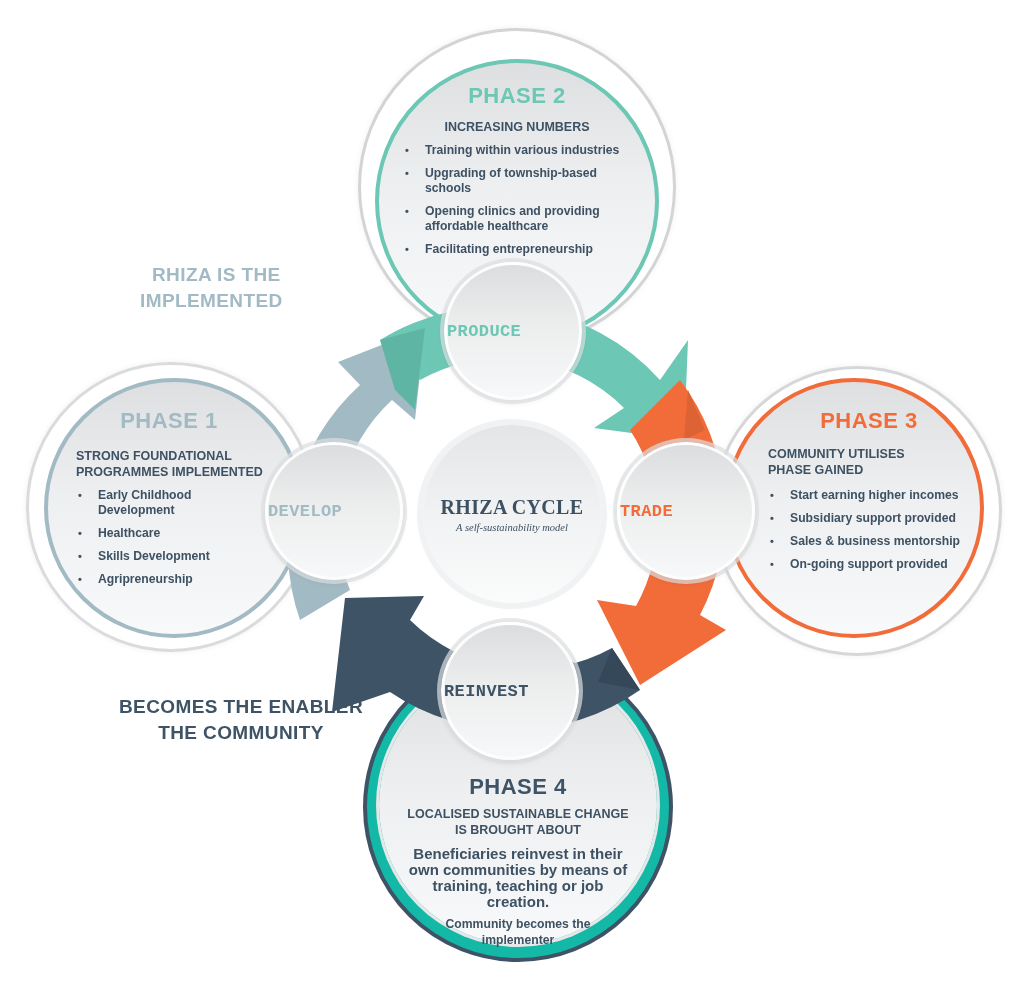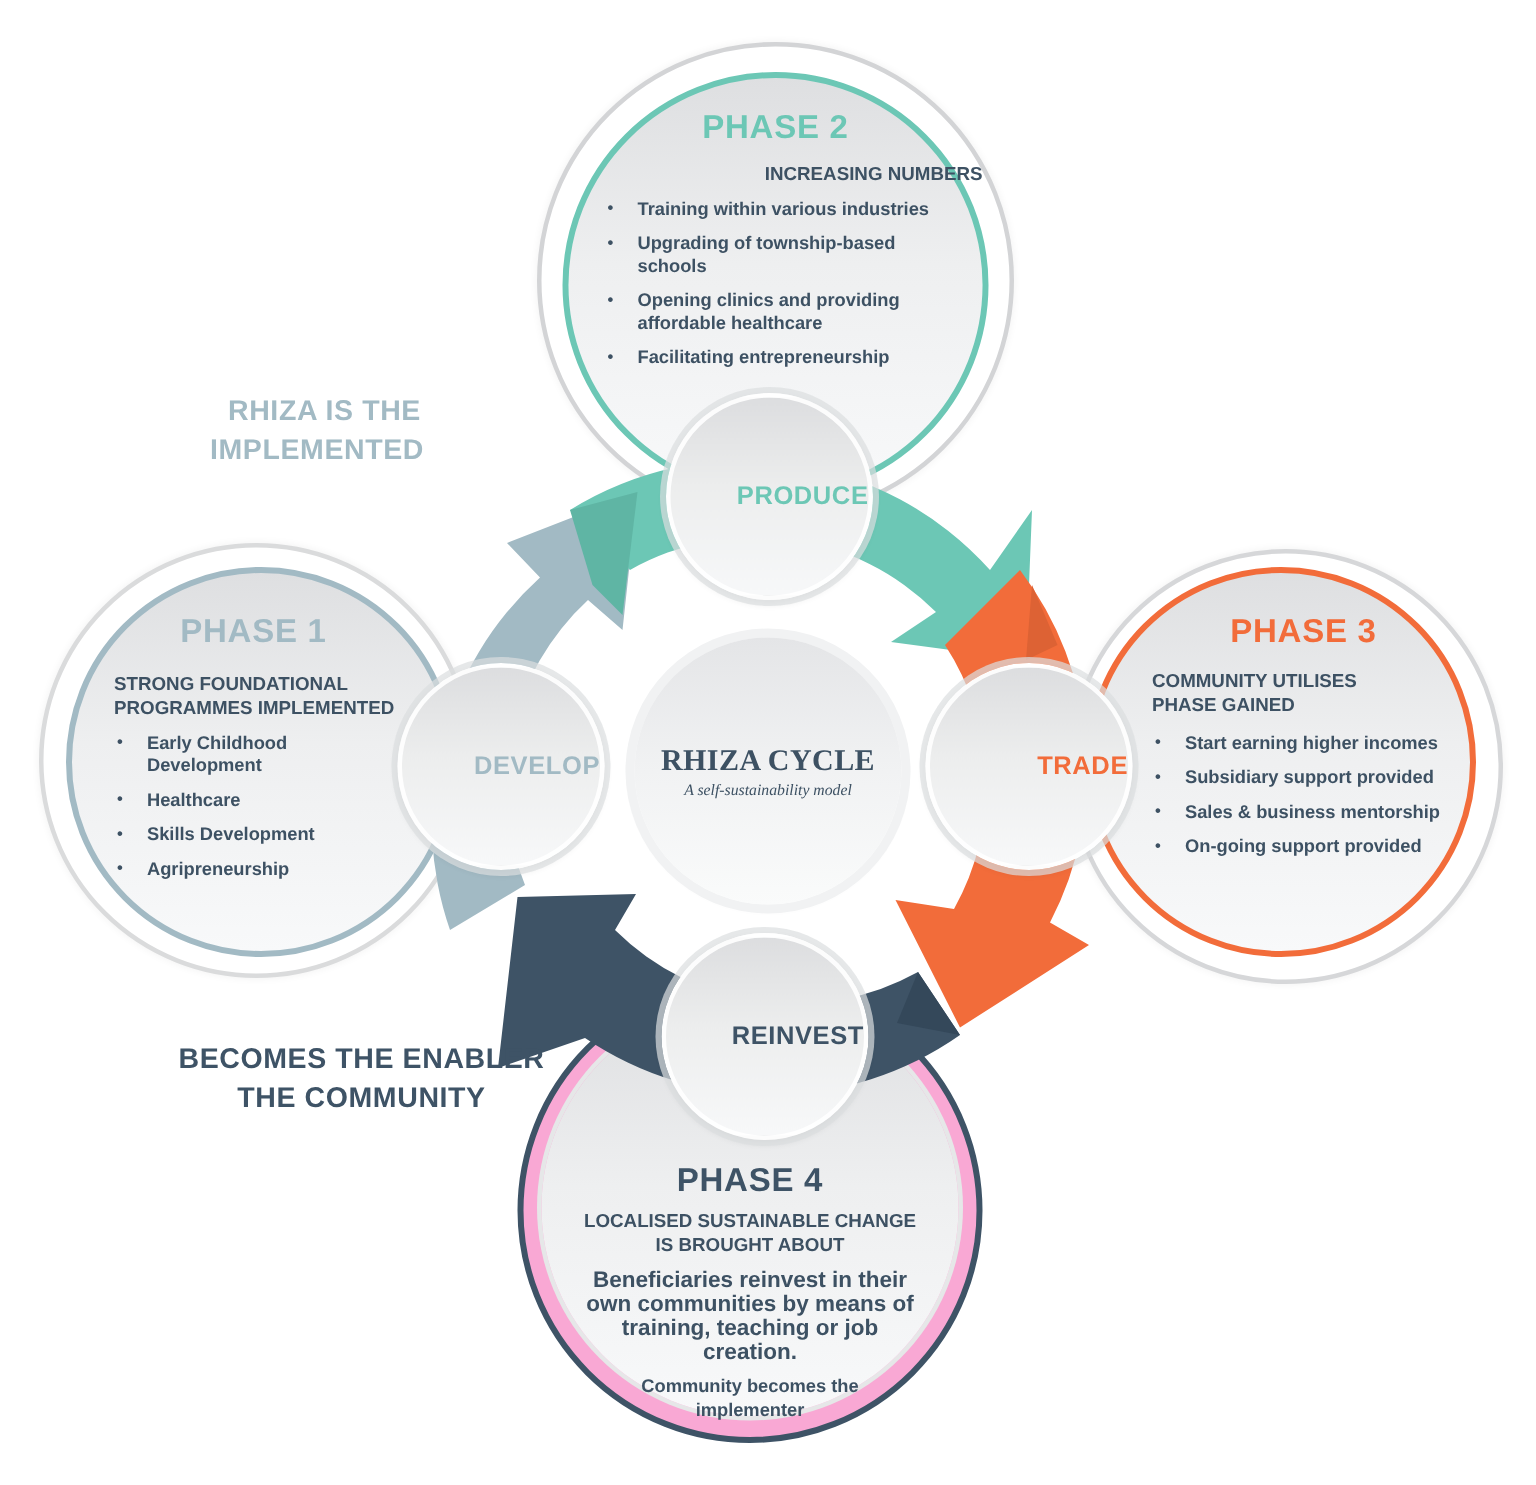--- a/index.html
+++ b/index.html
@@ -11,35 +11,35 @@
     border:3px solid #d3d4d6;background:#fff;box-shadow:0 0 6px rgba(0,0,0,0.06);}
   .phase-title{font-weight:900;font-size:22px;letter-spacing:0.5px;text-align:center;}
   .phase-sub{font-weight:700;font-size:12.5px;line-height:16px;color:#3d5163;}
   ul.bul{list-style:none;margin:0;padding:0;}
   ul.bul li{position:relative;padding-left:22px;font-size:12.2px;line-height:15px;margin-bottom:8px;color:#3d5163;font-weight:600;}
   ul.bul li::before{content:"•";position:absolute;left:2px;top:0;font-size:11px;color:#3d5163;}
   .node{position:absolute;border-radius:50%;box-sizing:border-box;
     background:linear-gradient(180deg,#dcdddf 0%,#eceded 45%,#f7f8f9 100%);
     border:3px solid rgba(255,255,255,0.9);
     box-shadow:0 0 0 4px rgba(220,222,224,0.7),0 2px 6px rgba(0,0,0,0.12);
-    display:flex;align-items:center;justify-content:flex-end;}
+    display:flex;align-items:center;justify-content:flex-start;font-family:Liberation Mono, monospace;}
   .node span{font-weight:900;font-size:17px;letter-spacing:0.4px;}
   .center{position:absolute;border-radius:50%;box-sizing:border-box;
     background:linear-gradient(180deg,#e4e5e7 0%,#f1f2f3 50%,#fafbfb 100%);
     box-shadow:0 0 0 6px #f1f2f3,0 1px 8px rgba(0,0,0,0.08);
     display:flex;flex-direction:column;align-items:center;justify-content:center;font-family:Liberation Serif, serif;}
   .side-label{position:absolute;font-weight:900;font-size:19px;line-height:26px;letter-spacing:0.4px;}
 </style>
 </head>
 <body>
 
 <div class="phase-outer" style="left:358px;top:28px;width:318px;height:318px;"></div>
-<div class="phase" style="left:375px;top:48px;width:284px;height:284px;border:4px solid #6cc7b5;">
+<div class="phase" style="left:375px;top:59px;width:284px;height:284px;border:4px solid #6cc7b5;">
   <div class="phase-title" style="color:#6cc7b5;margin-top:20px;">PHASE 2</div>
-  <div class="phase-sub" style="text-align:right;margin-top:10px;">INCREASING NUMBERS</div>
+  <div class="phase-sub" style="text-align:center;margin-top:10px;">INCREASING NUMBERS</div>
   <ul class="bul" style="margin:8px 20px 0 24px;">
     <li>Training within various industries</li>
     <li style="padding-right:30px;">Upgrading of township-based schools</li>
     <li style="padding-right:34px;">Opening clinics and providing affordable healthcare</li>
     <li>Facilitating entrepreneurship</li>
   </ul>
 </div>
 
 <div class="phase-outer" style="left:26px;top:362px;width:290px;height:290px;border-color:#dadbdc;"></div>
 <div class="phase" style="left:44px;top:378px;width:260px;height:260px;border:4px solid #a2bac4;">
@@ -65,21 +65,21 @@
   </div>
   <ul class="bul" style="margin:10px 0 0 40px;">
     <li>Start earning higher incomes</li>
     <li>Subsidiary support provided</li>
     <li>Sales &amp; business mentorship</li>
     <li>On-going support provided</li>
   </ul>
 </div>
 
 <div class="phase-outer" style="left:359px;top:700px;width:316px;height:264px;border:none;background:transparent;box-shadow:none;"></div>
-<div class="phase" style="left:345px;top:652px;width:310px;height:310px;border:4px solid #3e5366;background:#f9a8d4;">
+<div class="phase" style="left:363px;top:652px;width:310px;height:310px;border:4px solid #3e5366;background:#14b8a6;">
   <div style="position:absolute;left:12px;top:10px;width:278px;height:278px;border-radius:50%;background:linear-gradient(180deg,#dedfe1 0%,#eeeff0 45%,#f8f9fa 100%);box-shadow:0 0 0 3px #e6e7e8;"></div>
   <div style="position:absolute;left:0;top:118px;width:302px;text-align:center;">
     <div class="phase-title" style="color:#3e5366;">PHASE 4</div>
     <div class="phase-sub" style="margin-top:6px;">
       <div>LOCALISED SUSTAINABLE CHANGE</div>
       <div>IS BROUGHT ABOUT</div>
     </div>
     <div style="font-size:15px;line-height:16px;font-weight:700;margin:8px auto 0;width:230px;">Beneficiaries reinvest in their own communities by means of training, teaching or job creation.</div>
     <div style="font-size:12.2px;line-height:16px;font-weight:600;margin:6px auto 0;width:170px;">Community becomes the implementer</div>
   </div>

